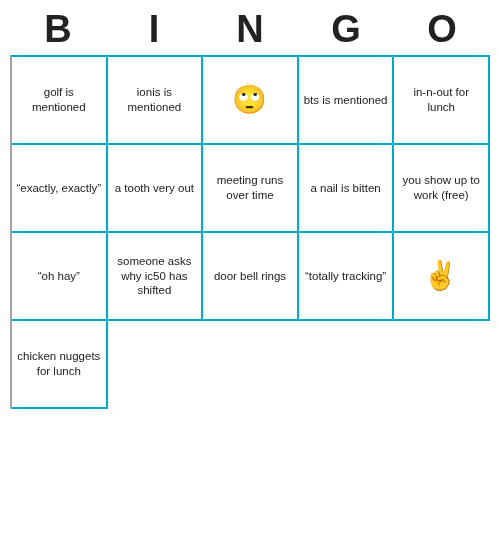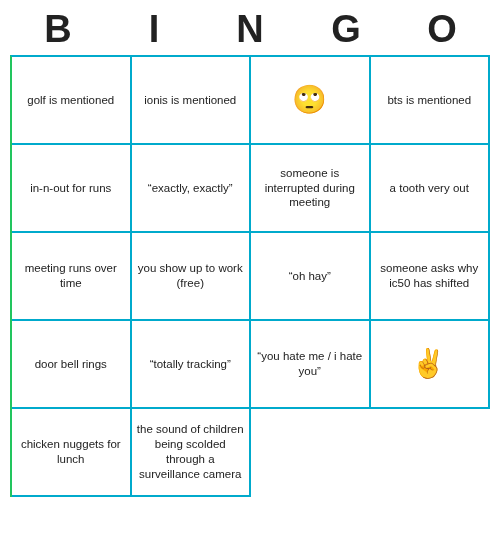--- a/index.html
+++ b/index.html
@@ -25,22 +25,22 @@
     }
     .bingo-letter {
       font-size: 38px;
       font-weight: bold;
       color: #222;
       width: 88px;
       text-align: center;
     }
     #bingo-grid {
       display: grid;
-      grid-template-columns: repeat(4, 1fr);
-      border-left: 2px solid #22c55e;
+      grid-template-columns: repeat(5, 1fr);
+      border-left: 2px solid #a3a3a3;
       border-top: 2px solid #00aacc;
     }
     .bingo-cell {
       border-right: 2px solid #00aacc;
       border-bottom: 2px solid #00aacc;
       min-height: 88px;
       display: flex;
       align-items: center;
       justify-content: center;
       padding: 4px;
@@ -75,55 +75,49 @@
       <div class="bingo-cell">
         <span class="cell-text">ionis is mentioned</span>
       </div>
       <div class="bingo-cell emoji-cell">
         <span class="cell-text">🙄</span>
       </div>
       <div class="bingo-cell">
         <span class="cell-text">bts is mentioned</span>
       </div>
       <div class="bingo-cell">
-        <span class="cell-text">in-n-out for runs</span>
+        <span class="cell-text">in-n-out for lunch</span>
       </div>
       <div class="bingo-cell">
         <span class="cell-text">“exactly, exactly”</span>
-      </div>
-      <div class="bingo-cell">
-        <span class="cell-text">someone is interrupted during meeting</span>
       </div>
       <div class="bingo-cell">
         <span class="cell-text">a tooth very out</span>
       </div>
       <div class="bingo-cell">
         <span class="cell-text">meeting runs over time</span>
+      </div>
+      <div class="bingo-cell">
+        <span class="cell-text">a nail is bitten</span>
       </div>
       <div class="bingo-cell">
         <span class="cell-text">you show up to work (free)</span>
       </div>
       <div class="bingo-cell">
         <span class="cell-text">“oh hay”</span>
       </div>
       <div class="bingo-cell">
         <span class="cell-text">someone asks why ic50 has shifted</span>
       </div>
       <div class="bingo-cell">
         <span class="cell-text">door bell rings</span>
       </div>
       <div class="bingo-cell">
         <span class="cell-text">“totally tracking”</span>
       </div>
-      <div class="bingo-cell">
-        <span class="cell-text">“you hate me / i hate you”</span>
-      </div>
       <div class="bingo-cell emoji-cell">
         <span class="cell-text">✌️</span>
       </div>
       <div class="bingo-cell">
         <span class="cell-text">chicken nuggets for lunch</span>
       </div>
-      <div class="bingo-cell">
-        <span class="cell-text">the sound of children being scolded through a surveillance camera</span>
-      </div>
     </div>
 </div>
 
 </body></html>

